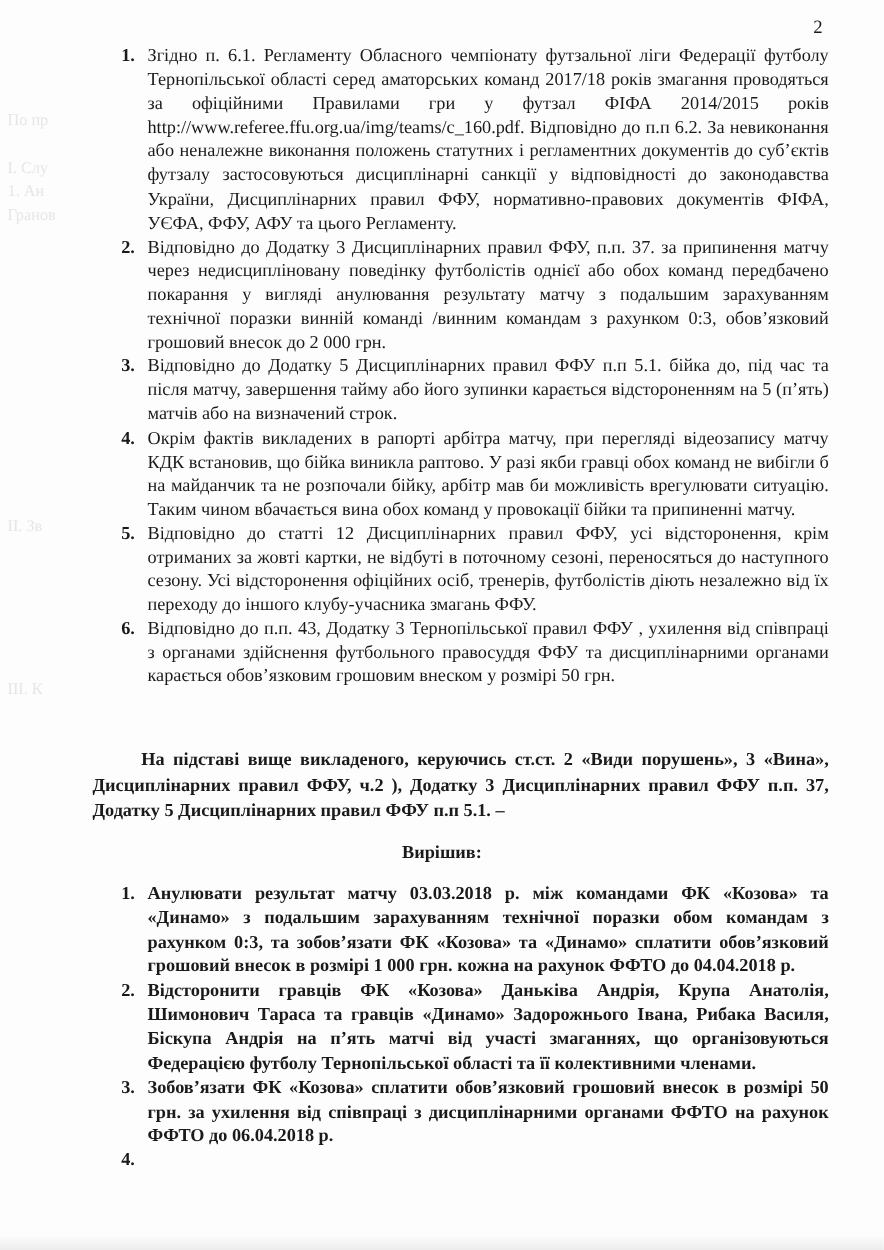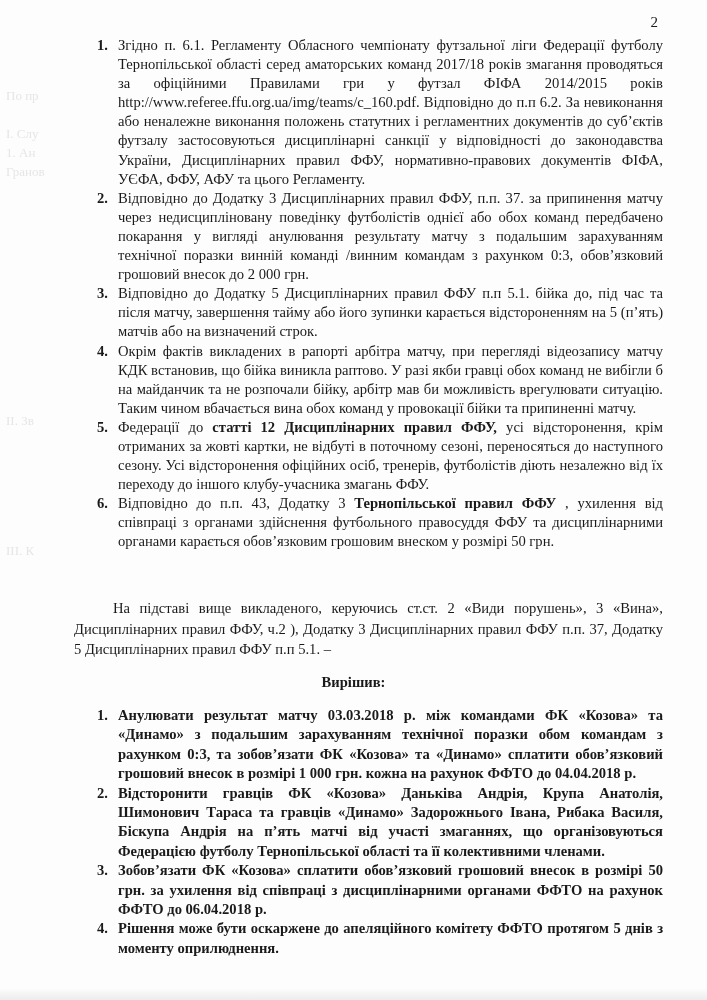--- a/index.html
+++ b/index.html
@@ -26,24 +26,24 @@
   .list li {
     position: relative; padding-left: 21px;
     font-size: 14.6px; line-height: 19.1px; text-align: justify;
   }
   .list li .num {
     position: absolute; left: 0; top: 0; font-weight: bold;
   }
   #findings { top: 36px; }
   #decisions { top: 706px; font-weight: bold; }
   #decisions li { font-size: 14.6px; line-height: 19.4px; letter-spacing: 0; }
-  .b { font-weight: bold; }
+  .b { font-weight: normal; }
   .basis {
     position: absolute; left: 74px; top: 598px; width: 589px;
-    font-weight: normal; font-size: 14.6px; line-height: 20.5px;
+    font-weight: bold; font-size: 14.6px; line-height: 20.5px;
     text-align: justify; text-indent: 39px; margin: 0;
   }
   .decided {
     position: absolute; left: 0; width: 707px; top: 674px;
     text-align: center; font-weight: bold; font-size: 14.6px; margin: 0;
   }
   .scan-edge {
     position: absolute; left: 0; right: 0; bottom: 0; height: 12px;
     background: linear-gradient(to bottom, rgba(240,240,240,0), #ececec);
   }
@@ -74,21 +74,21 @@
     <li>
       <span class="num">3.</span>
       <span>Відповідно до Додатку 5 Дисциплінарних правил ФФУ п.п 5.1. бійка до, під час та після матчу, завершення тайму або його зупинки карається відстороненням на 5 (п’ять) матчів або на визначений строк.</span>
     </li>
     <li>
       <span class="num">4.</span>
       <span>Окрім фактів викладених в рапорті арбітра матчу, при перегляді відеозапису матчу КДК встановив, що бійка виникла раптово. У разі якби гравці обох команд не вибігли б на майданчик та не розпочали бійку, арбітр мав би можливість врегулювати ситуацію. Таким чином вбачається вина обох команд у провокації бійки та припиненні матчу.</span>
     </li>
     <li>
       <span class="num">5.</span>
-      <span>Федерації до </span><span class="b">статті 12 Дисциплінарних правил ФФУ,</span><span> усі відсторонення, крім отриманих за жовті картки, не відбуті в поточному сезоні, переносяться до наступного сезону. Усі відсторонення офіційних осіб, тренерів, футболістів діють незалежно від їх переходу до іншого клубу-учасника змагань ФФУ.</span>
+      <span>Відповідно до </span><span class="b">статті 12 Дисциплінарних правил ФФУ,</span><span> усі відсторонення, крім отриманих за жовті картки, не відбуті в поточному сезоні, переносяться до наступного сезону. Усі відсторонення офіційних осіб, тренерів, футболістів діють незалежно від їх переходу до іншого клубу-учасника змагань ФФУ.</span>
     </li>
     <li>
       <span class="num">6.</span>
       <span>Відповідно до п.п. 43, Додатку 3 </span><span class="b">Тернопільської правил ФФУ</span><span> , ухилення від співпраці з органами здійснення футбольного правосуддя ФФУ та дисциплінарними органами карається обов’язковим грошовим внеском у розмірі 50 грн.</span>
     </li>
   </ol>
 
   <p class="basis">На підставі вище викладеного, керуючись ст.ст. 2 «Види порушень», 3 «Вина», Дисциплінарних правил ФФУ, ч.2 ), Додатку 3 Дисциплінарних правил ФФУ п.п. 37, Додатку 5 Дисциплінарних правил ФФУ п.п 5.1. –</p>
 
   <p class="decided">Вирішив:</p>
@@ -101,18 +101,17 @@
     <li>
       <span class="num">2.</span>
       <span>Відсторонити гравців ФК «Козова» Даньківа Андрія, Крупа Анатолія, Шимонович Тараса та гравців «Динамо» Задорожнього Івана, Рибака Василя, Біскупа Андрія на п’ять матчі від участі змаганнях, що організовуються Федерацією футболу Тернопільської області та її колективними членами.</span>
     </li>
     <li>
       <span class="num">3.</span>
       <span>Зобов’язати ФК «Козова» сплатити обов’язковий грошовий внесок в розмірі 50 грн. за ухилення від співпраці з дисциплінарними органами ФФТО на рахунок ФФТО до 06.04.2018 р.</span>
     </li>
     <li>
       <span class="num">4.</span>
-      <span>Рішення може бути оскаржене до апеляційного комітету ФФТО протягом 5 днів з моменту оприлюднення.</span>
     </li>
   </ol>
 
   <div class="scan-edge"></div>
 </div>
 
 </body></html>

